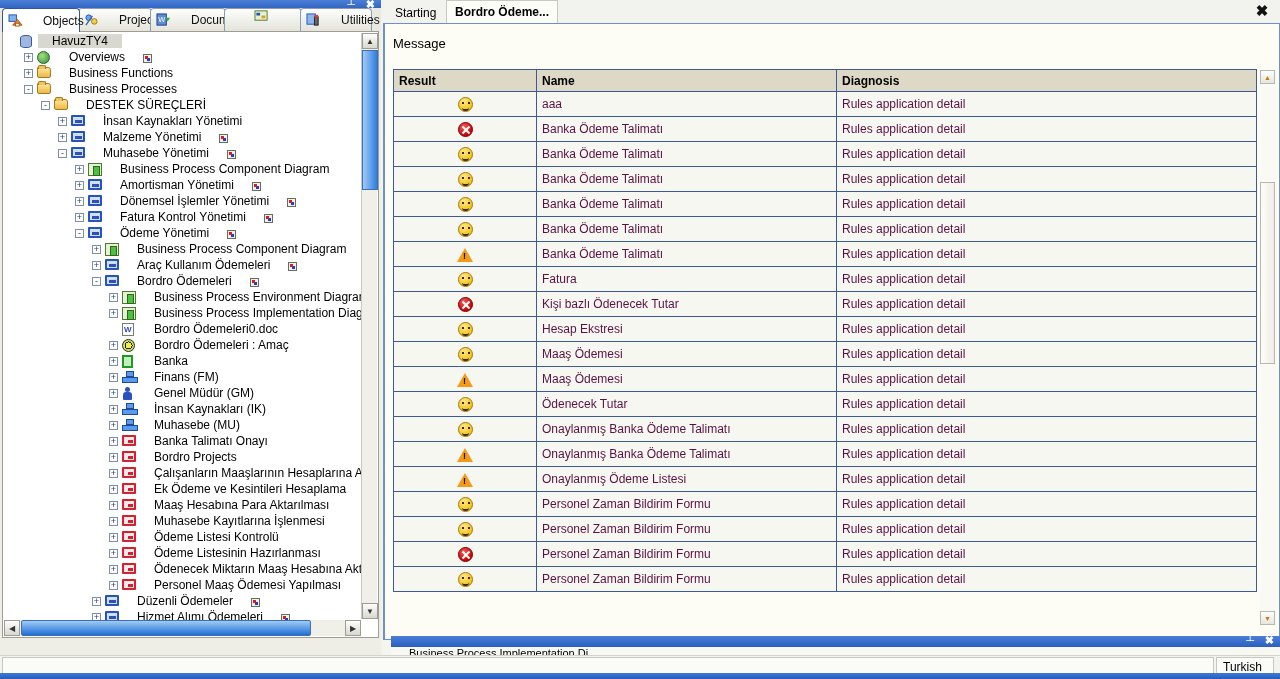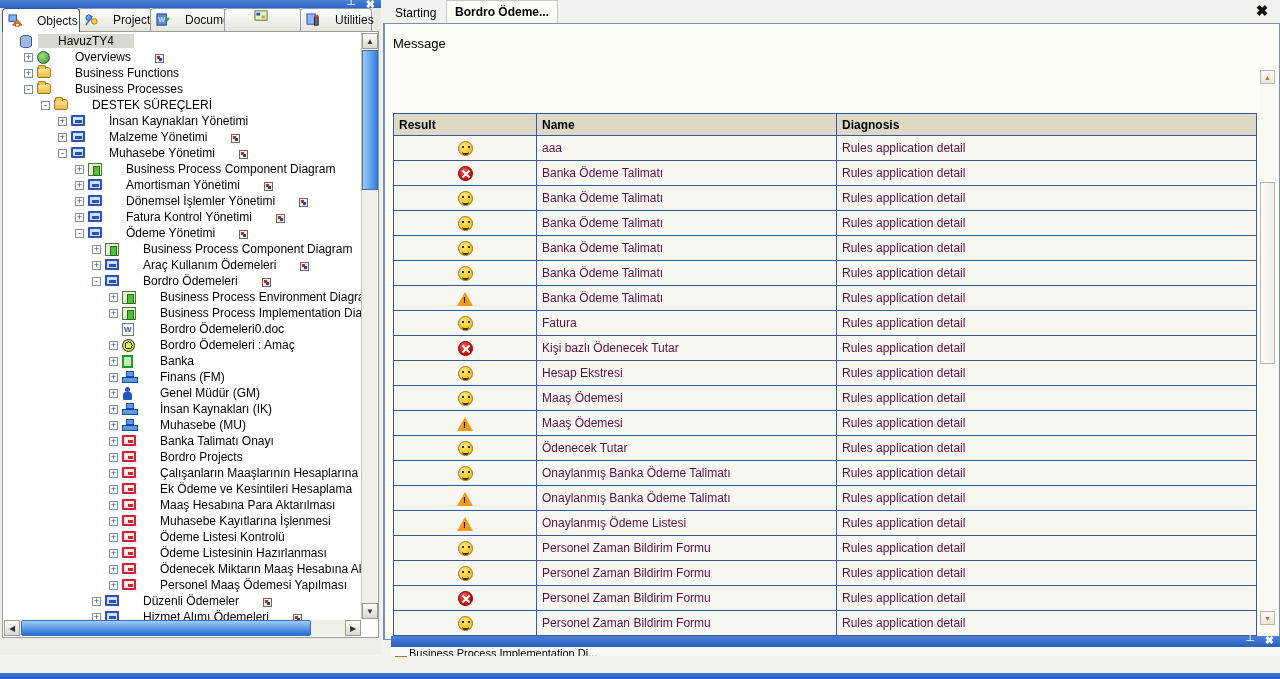--- a/index.html
+++ b/index.html
@@ -29,21 +29,21 @@
   .tb-pin { right: 26px; }
   .tb-x { right: 6px; }
 
   
   #left-tabs {
     position: absolute; left: 0; top: 8px; width: 381px; height: 23px;
     background: #e9e9e2;
   }
   .ltab {
     position: absolute; top: 0; height: 23px;
-    display: flex; align-items: center; gap: 13px;
+    display: flex; align-items: center; gap: 19px;
     padding: 0 7px 0 5px;
     border: 1px solid #8a9cb5; border-bottom: none;
     border-radius: 4px 4px 0 0;
     background: linear-gradient(to bottom,#fdfdfb,#e4e4dc);
     font-size: 12px; color: #101010; white-space: nowrap;
     cursor: pointer;
   }
   .ltab.active {
     background: #ffffff; z-index: 4; top: 0; height: 24px;
     border-color: #33559c;
@@ -58,21 +58,21 @@
   }
   #tree {
     position: absolute; left: 0; top: 0; width: 360px; height: 589px;
     overflow: hidden; padding-top: 1px;
   }
   .trow {
     height: 16px; display: flex; align-items: center;
     font-size: 12px; color: #000; white-space: nowrap;
     cursor: default;
   }
-  .trow .lbl { padding: 0 20px; }
+  .trow .lbl { padding: 0 14px; }
   .trow.sel .lbl { background: #d8d8d0; }
   .pm {
     width: 9px; height: 9px; border: 1px solid #7d8fa8; background: #fdfdfd;
     font-size: 9px; line-height: 7px; text-align: center; color: #31456b;
     margin-right: 3px; flex: none; cursor: pointer; font-family: "Liberation Sans",sans-serif;
   }
   .pm.blank { border: none; background: none; }
   .dots { flex: none; }
   .ti { width: 16px; height: 14px; flex: none; margin-right: 3px; position: relative; }
   .badge {
@@ -128,21 +128,21 @@
     font-size: 12px; color: #000; cursor: pointer; white-space: nowrap; }
   .mtab.active { background: #fdfdf8; border: 1px solid #c8c8c0; border-bottom: none; font-weight: bold; top: 0; height: 23px; }
   #main-close { position: absolute; right: 10px; top: 4px; width: 16px; height: 16px;
     font-size: 15px; font-weight: bold; color: #111; cursor: pointer; line-height: 14px; text-align:center;}
 
   #msg-panel { position: absolute; left: 0; top: 23px; width: 897px; height: 617px;
     background: #fdfdf5; border: 1px solid #7090c0; border-left: 2px solid #7090c0; }
   #msg-title { position: absolute; left: 8px; top: 12px; font-size: 13px; color: #000; }
 
   #grid-wrap { position: absolute; left: 8px; top: 45px; right: 22px; bottom: 0; overflow: hidden; }
-  table.grid { border-collapse: collapse; width: 100%; table-layout: fixed; margin-top: 44px; }
+  table.grid { border-collapse: collapse; width: 100%; table-layout: fixed; }
   table.grid th {
     background: #ded9c6; border: 1px solid #3a5a9a; text-align: left;
     font-size: 12px; font-weight: bold; color: #000; padding: 3px 5px; height: 22px;
   }
   table.grid td {
     border: 1px solid #3a5a9a; background: #f7f7f2; height: 25px;
     font-size: 12px; color: #5a1040; padding: 2px 5px; white-space: nowrap; overflow: hidden;
   }
   td.cres { text-align: center; padding: 0; }
   .col-res { width: 143px; }
@@ -719,15 +719,19 @@
 
   <div id="bottom-panel">
     <div id="bp-title">
       <span class="tb-pin">┴</span>
       <span class="tb-x">✖</span>
     </div>
     <div id="bp-folder"></div>
     <div id="bp-row">Business Process Implementation Di...</div>
   </div>
 
+  <div id="statusbar">
+    <div id="status-left"></div>
+    <div id="status-lang">Turkish</div>
+  </div>
 
   <div id="taskbar"></div>
 </div>
 
 </body></html>

